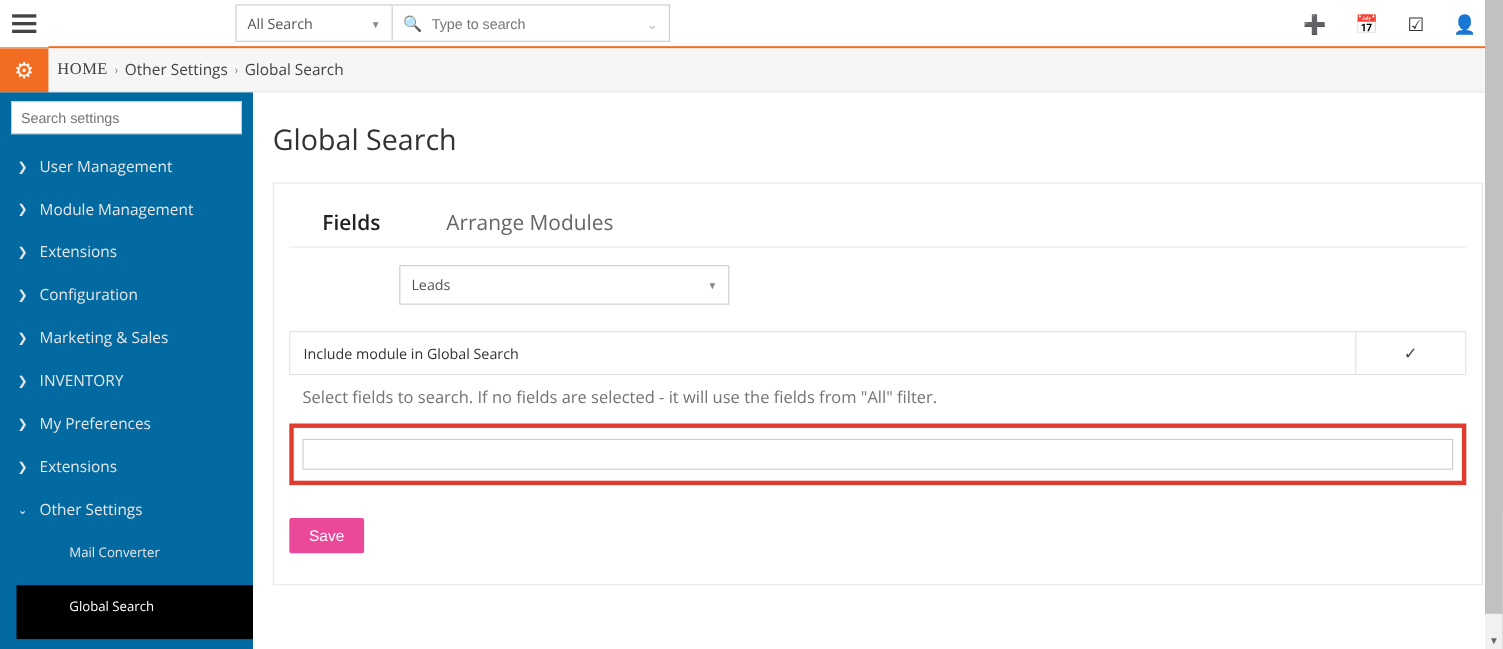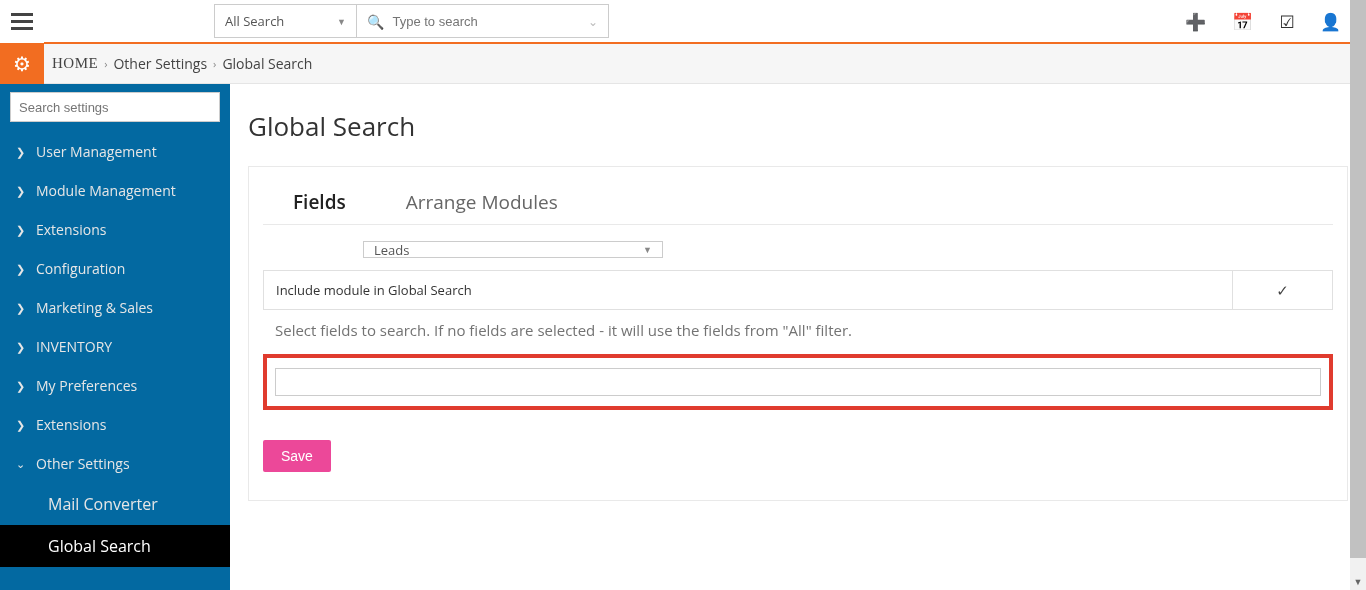--- a/index.html
+++ b/index.html
@@ -130,23 +130,24 @@
   display: flex; align-items: center;
   padding: 10px 16px;
   cursor: pointer;
   font-size: 14px;
 }
 .side-item .chevron {
   width: 14px; font-size: 11px; margin-right: 6px;
 }
 .side-sub {
   display: block;
-  padding: 10px 16px 10px 48px;
-  cursor: pointer;
-  font-size: 16px;
+  padding: 10px 16px 22px 48px;
+  cursor: pointer;
+  font-size: 12px;
+  margin-left: 15px;
 }
 .side-sub.active {
   background: #000;
   color: #fff;
 }
 
 
 .main {
   flex: 1;
   padding: 24px 18px 24px 18px;
@@ -173,24 +174,24 @@
   color: #666;
   cursor: pointer;
 }
 .tab.active {
   color: #222;
   font-weight: 600;
   border-bottom: 2px solid transparent;
   margin-bottom: -1px;
 }
 .module-select {
-  width: 300px; height: 17px;
+  width: 300px; height: 36px;
   border: 1px solid #ccc;
   display: flex; align-items: center; justify-content: space-between;
-  padding: 0 10px; margin: 0 0 12px 100px;
+  padding: 0 10px; margin: 0 0 24px 100px;
   color: #555; cursor: pointer;
 }
 .module-select .caret { font-size: 9px; color: #888; }
 .include-row {
   display: flex;
   border: 1px solid #e0e0e0;
 }
 .include-row .label { flex: 1; padding: 10px 12px; }
 .include-row .check { width: 100px; border-left: 1px solid #e0e0e0; display: flex; align-items: center; justify-content: center; font-size: 15px; color: #444; }
 .helper {

